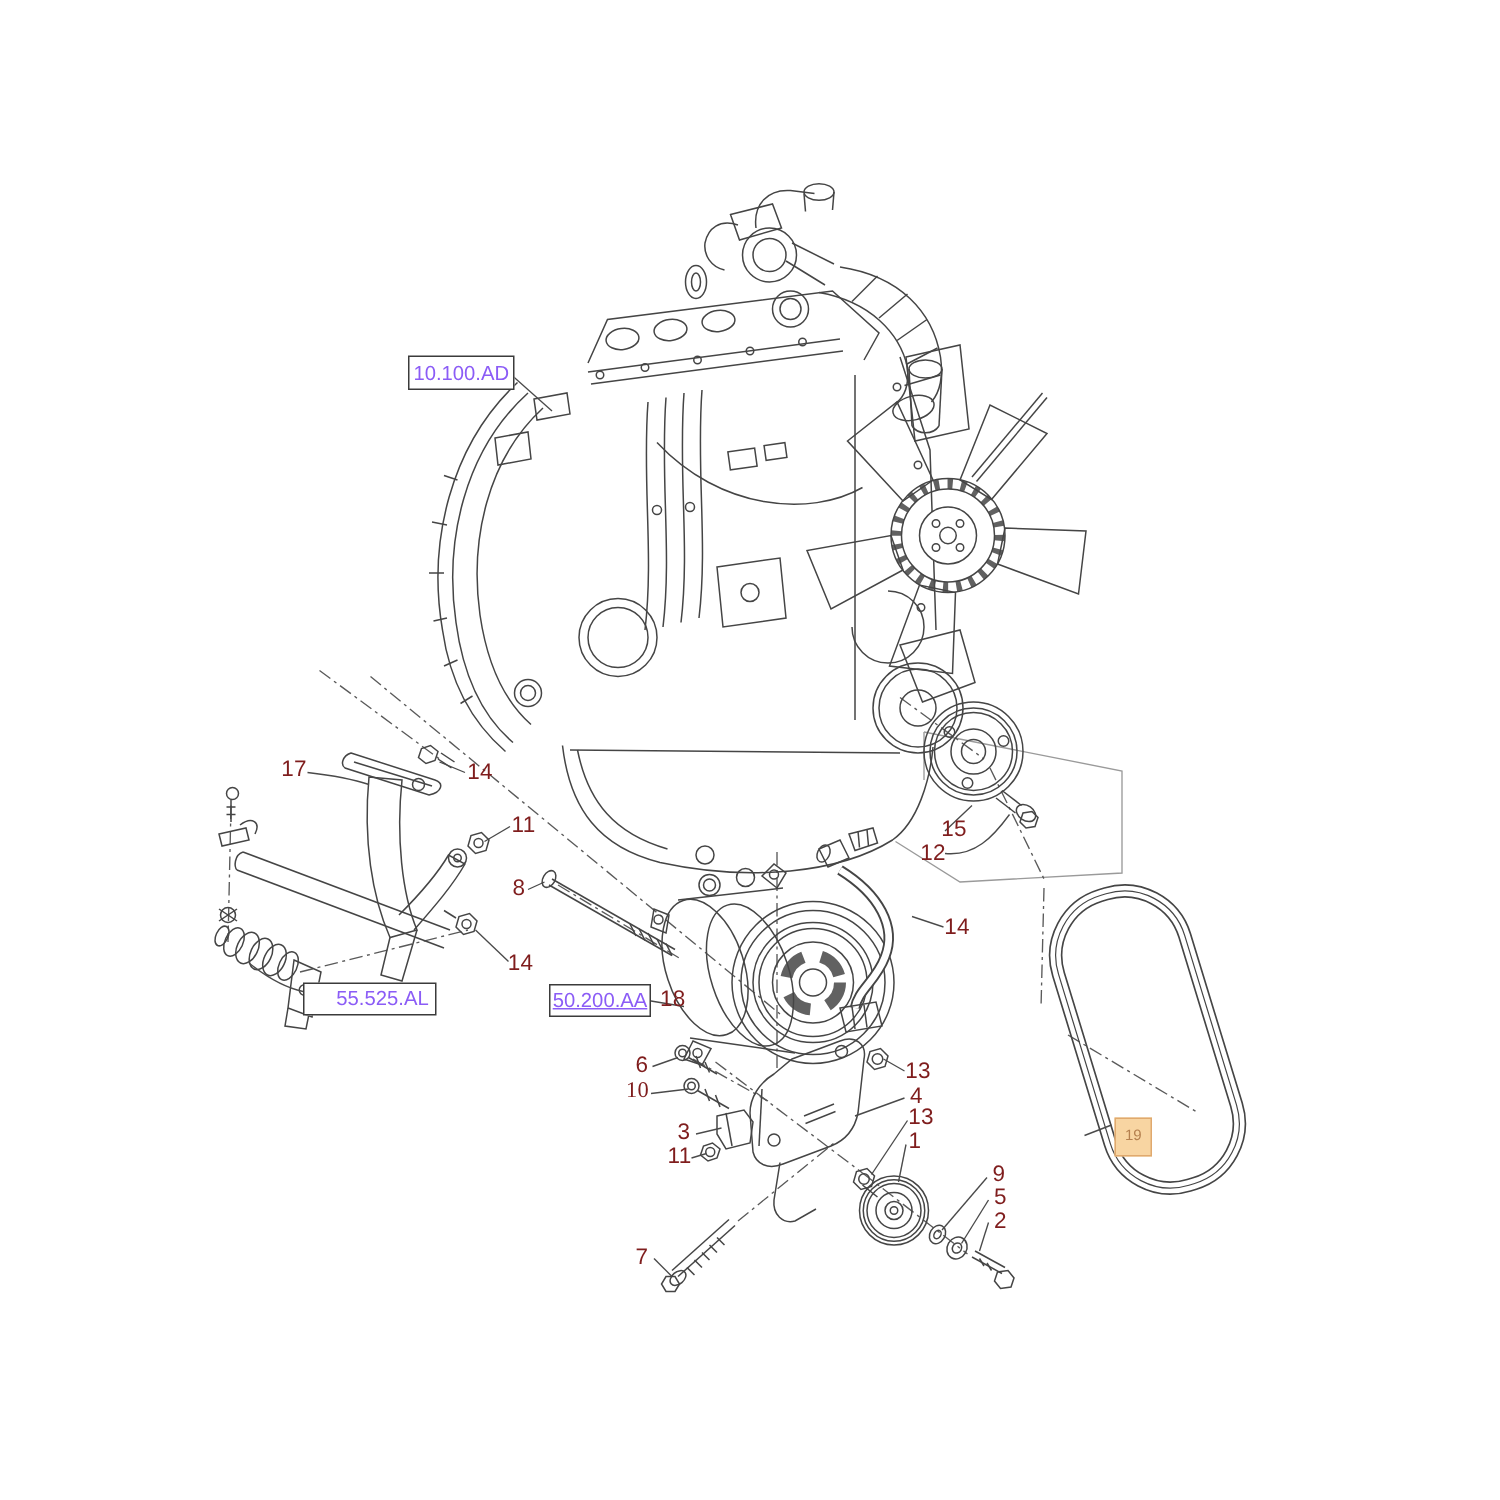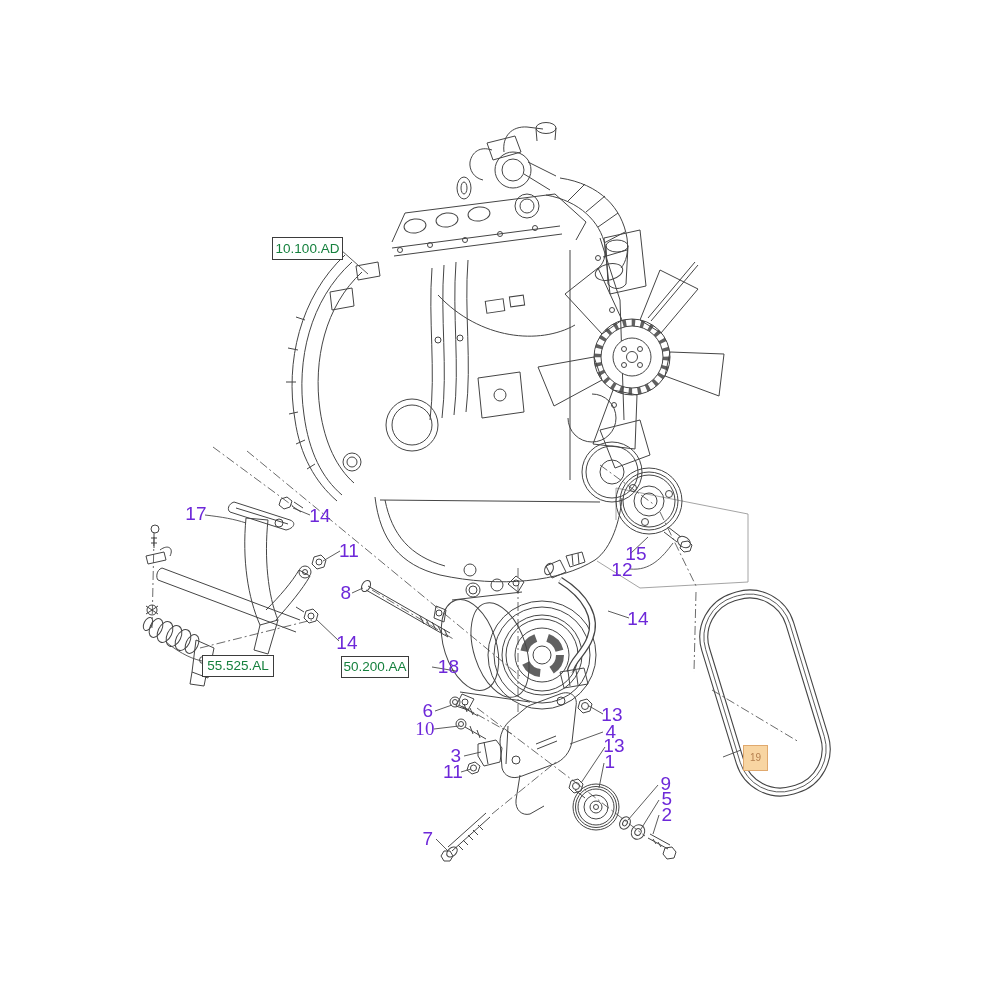--- a/index.html
+++ b/index.html
@@ -1,26 +1,26 @@
 <!DOCTYPE html>
 <html><head>
 <meta charset="utf-8">
 <style>
   html,body{margin:0;padding:0;background:#ffffff;}
   body{width:1000px;height:1000px;position:relative;font-family:"Liberation Sans",sans-serif;}
   .stage{position:absolute;left:0;top:0;width:1000px;height:1000px;}
   svg.art{position:absolute;left:0;top:0;}
   .callout{
     position:absolute;transform:translate(-50%,-50%);
-    font-size:19px;color:#6d28d9;letter-spacing:.2px;white-space:nowrap;
+    font-size:15px;color:#7f1d1d;letter-spacing:.2px;white-space:nowrap;
     line-height:1;user-select:none;
   }
   .refbox{
     position:absolute;display:flex;align-items:center;justify-content:center;
-    border:1.5px solid #3b3b3b;background:#ffffff;color:#15803d;
+    border:1.5px solid #3b3b3b;background:#ffffff;color:#8b5cf6;
     font-size:13.5px;line-height:1;white-space:nowrap;
   }
   .hlbox{
     position:absolute;display:flex;align-items:center;justify-content:center;
     border:1px solid;font-size:10px;line-height:1;margin-left:43px;
   }
 </style>
 </head>
 <body>
 
@@ -361,23 +361,23 @@
     <path d="M436,839 L448,851"></path>
     <path d="M658,785 L628,820"></path>
     <path d="M659,800 L641,829"></path>
     <path d="M659,815 L653,834"></path>
     <path d="M723,757 L741,750"></path>
   </g>
 </svg>
 
   <div class="refbox" style="left:272px;top:237px;width:69px;height:21px;">10.100.AD</div>
 
-  <div class="refbox" style="left:202px;top:655px;width:70px;height:20px;">55.525.AL</div>
-
-  <div class="refbox" style="left:341px;top:656px;width:66px;height:20px;">50.200.AA</div>
+  <div class="refbox" style="left:202px;top:655px;width:70px;height:20px;padding-left:17px;">55.525.AL</div>
+
+  <div class="refbox" style="left:366px;top:656px;width:66px;height:20px;text-decoration:underline;">50.200.AA</div>
 
   <div class="hlbox" style="left: 700px; top: 745px; width: 23px; height: 24px; background-color: rgb(248, 213, 162); border-color: rgb(224, 169, 110); color: rgb(181, 128, 79);">19</div>
 
   <span class="callout" style="left:196px;top:513px;">17</span>
   <span class="callout" style="left:320px;top:515px;">14</span>
   <span class="callout" style="left:349px;top:550px;">11</span>
   <span class="callout" style="left:346px;top:592px;">8</span>
   <span class="callout" style="left:347px;top:642px;">14</span>
   <span class="callout" style="left:622px;top:553px;margin-left:14px;">15</span>
   <span class="callout" style="left:622px;top:569px;text-align:right;">12</span>

